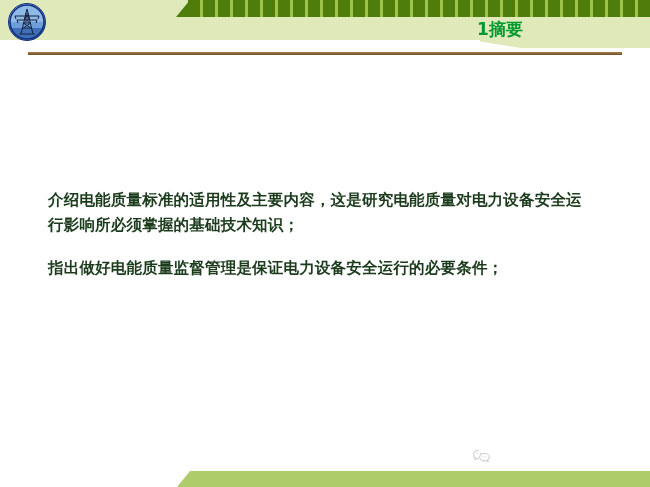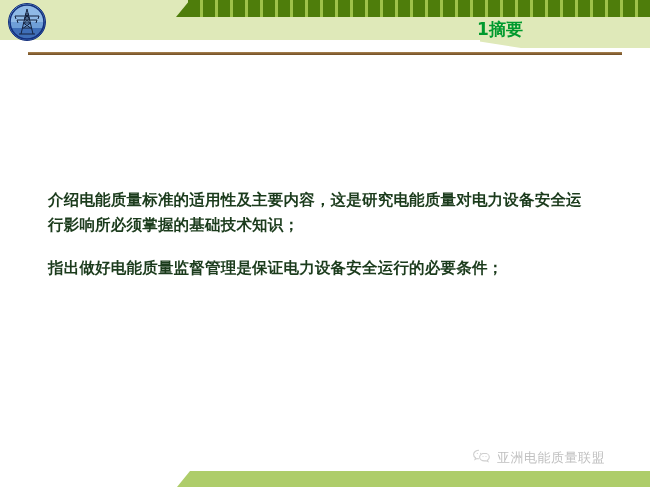--- a/index.html
+++ b/index.html
@@ -239,18 +239,17 @@
         <g fill="none" stroke="#a8a8a8" stroke-width="1.1">
           <path d="M7 2.2C4 2.2 1.6 4.1 1.6 6.5c0 1.3.7 2.5 1.9 3.3l-.5 1.6 1.9-.9c.6.2 1.3.3 2.1.3"></path>
           <circle cx="5.3" cy="5.4" r="0.55" fill="#a8a8a8" stroke="none"></circle>
           <circle cx="8.6" cy="5.4" r="0.55" fill="#a8a8a8" stroke="none"></circle>
           <path d="M12.5 5.3c-2.7 0-4.9 1.7-4.9 3.8 0 2.1 2.2 3.8 4.9 3.8.6 0 1.2-.1 1.7-.2l1.8.8-.5-1.4c1.1-.7 1.8-1.8 1.8-3 0-2.1-2.2-3.8-4.8-3.8z"></path>
           <circle cx="11" cy="8.5" r="0.5" fill="#a8a8a8" stroke="none"></circle>
           <circle cx="14" cy="8.5" r="0.5" fill="#a8a8a8" stroke="none"></circle>
         </g>
       </svg>
     </span>
-    <span class="wm-text">亚洲电能质量联盟</span>
   </div>
 
   <div class="footer-bar"></div>
 
 </div>
 
 </body></html>

